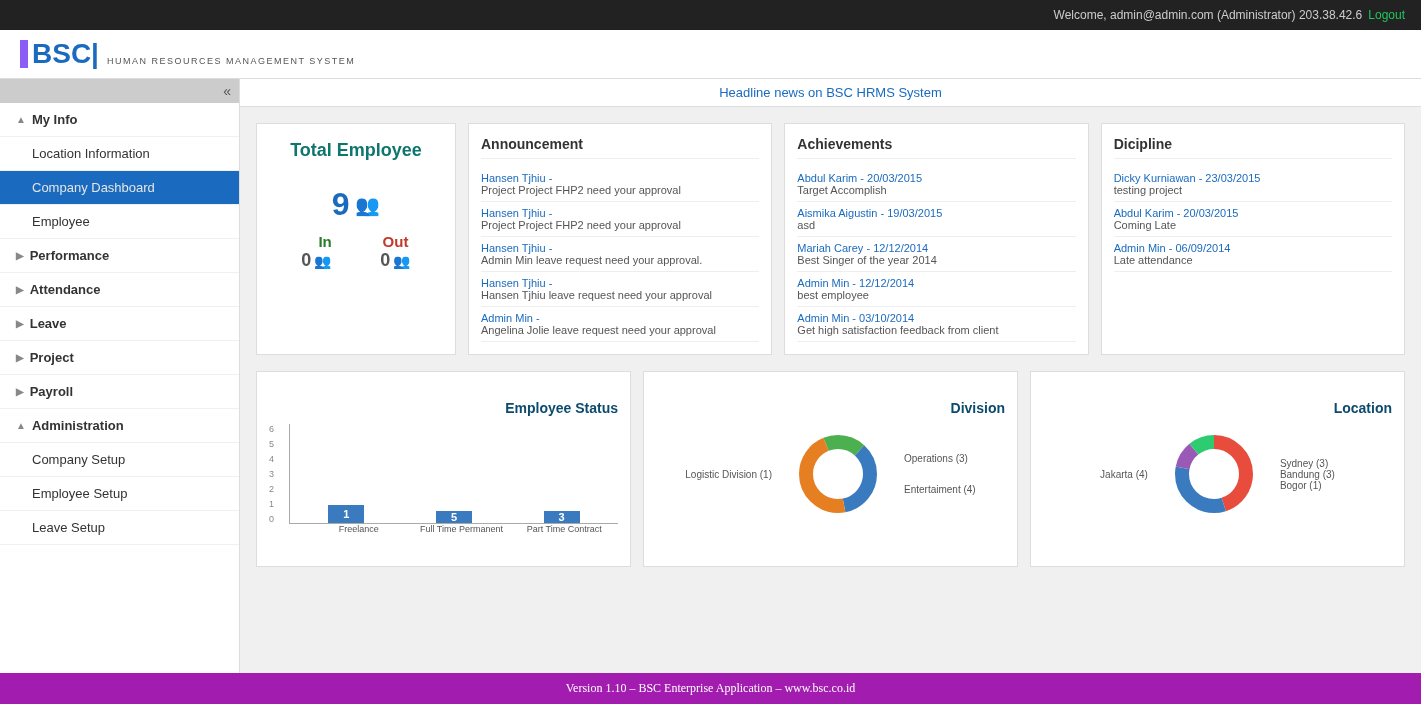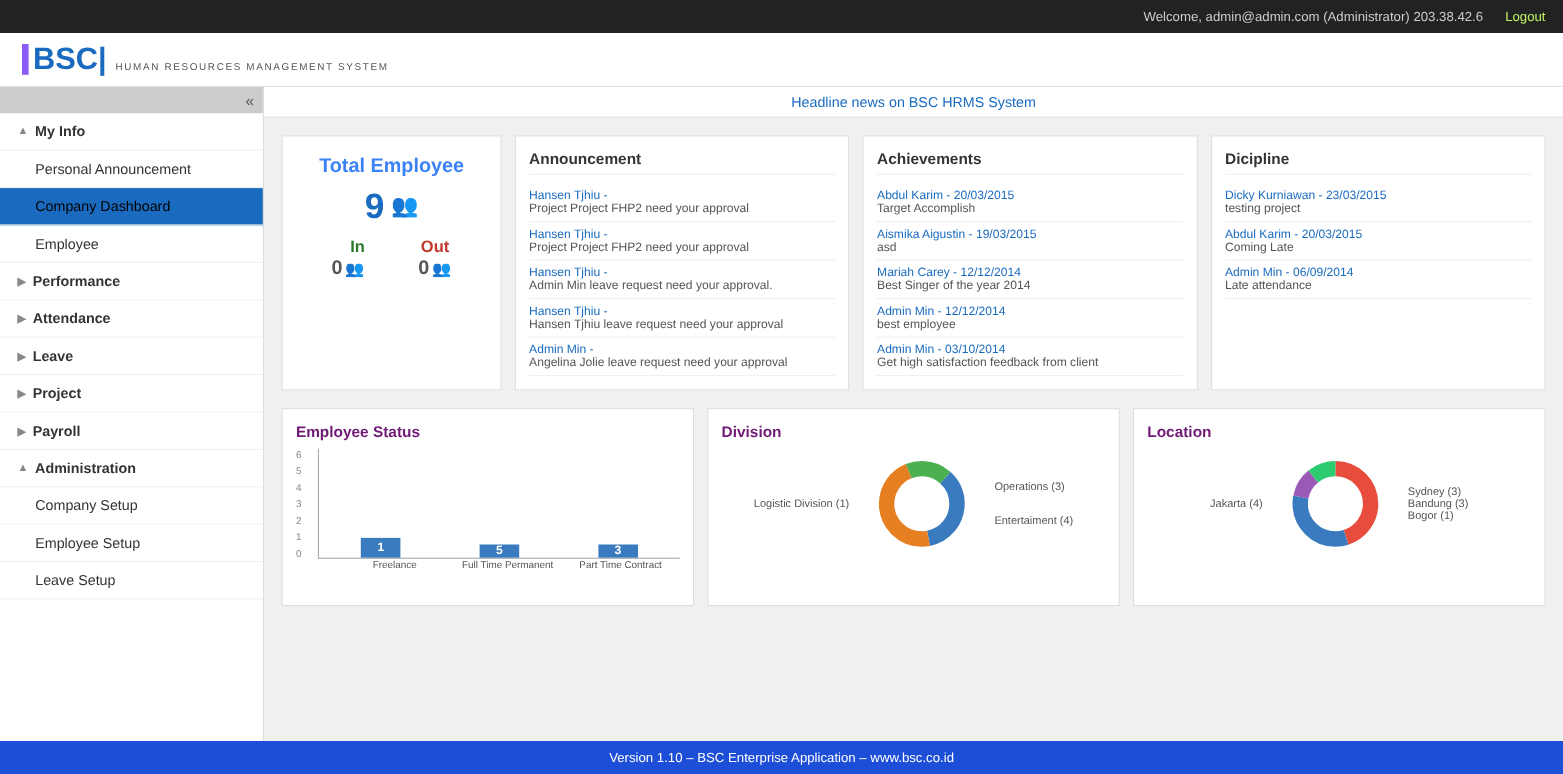--- a/index.html
+++ b/index.html
@@ -8,39 +8,39 @@
     
     .top-bar {
       background: #222;
       color: #ccc;
       padding: 8px 16px;
       display: flex;
       justify-content: flex-end;
       align-items: center;
       font-size: 12px;
     }
-    .top-bar a { color: #bef264; text-decoration: none; margin-left: 20px; }
+    .top-bar a { color: #22c55e; text-decoration: none; margin-left: 6px; }
 
     
     .header {
       background: #fff;
       padding: 10px 20px;
       border-bottom: 1px solid #ddd;
       display: flex;
       align-items: center;
     }
     .logo-box {
       display: flex;
       align-items: flex-end;
     }
     .logo-text {
       font-size: 28px;
       font-weight: bold;
       color: #1a6bbf;
-      border-left: 6px solid #8b5cf6;
+      border-left: 8px solid #8b5cf6;
       padding-left: 4px;
       line-height: 1;
     }
     .logo-sub {
       font-size: 9px;
       color: #555;
       letter-spacing: 1.5px;
       margin-left: 8px;
       margin-bottom: 2px;
     }
@@ -76,21 +76,21 @@
       display: flex;
       align-items: center;
       padding: 9px 16px;
       cursor: pointer;
       color: #333;
       font-size: 13px;
       border-bottom: 1px solid #f0f0f0;
     }
     .sidebar-item.active {
       background: #1a6bbf;
-      color: #000000;
+      color: #e5e5e5;
     }
     .sidebar-item.parent {
       font-weight: bold;
       color: #333;
     }
     .sidebar-item.sub {
       padding-left: 32px;
     }
     .sidebar-arrow {
       margin-right: 6px;
@@ -131,22 +131,22 @@
     .total-employee-card {
       background: #fff;
       padding: 16px 20px;
       border: 1px solid #ddd;
       min-width: 200px;
       text-align: center;
     }
     .total-employee-card .title {
       font-size: 18px;
       font-weight: bold;
-      color: #3b82f6;
-      margin-bottom: 8px;
+      color: #0f766e;
+      margin-bottom: 25px;
     }
     .total-employee-card .count {
       font-size: 32px;
       font-weight: bold;
       color: #1a6bbf;
     }
     .people-icon { color: #5a9a5a; font-size: 20px; }
     .in-out-row {
       display: flex;
       justify-content: space-around;
@@ -200,43 +200,45 @@
     }
     .chart-card {
       background: #fff;
       border: 1px solid #ddd;
       flex: 1;
       padding: 12px;
     }
     .chart-card h3 {
       font-size: 14px;
       font-weight: bold;
-      text-align: left;
+      text-align: right;
       margin-bottom: 8px;
-      color: #701a75;
+      color: #0c4a6e;
+      margin-top: 16px;
     }
 
     
     .donut-container {
       display: flex;
       align-items: center;
       justify-content: center;
       gap: 16px;
     }
 
     
     .footer {
-      background: #1d4ed8;
+      background: #a21caf;
       color: #fff;
       text-align: center;
       padding: 8px;
       font-size: 12px;
       position: fixed;
       bottom: 0;
       width: 100%;
+      font-family: Liberation Serif, serif;
     }
   </style>
 </head>
 <body>
 
 <div class="top-bar">
   <span>Welcome, admin@admin.com (Administrator) 203.38.42.6</span>
   <a>Logout</a>
 </div>
 
@@ -252,21 +254,21 @@
   <div class="sidebar">
     <button class="sidebar-collapse-btn">«</button>
 
     <div class="sidebar-section">
 
       <div class="sidebar-item parent">
         <span class="sidebar-arrow">▲</span>
         <span>My Info</span>
       </div>
       <div class="sidebar-item sub">
-        <span>Personal Announcement</span>
+        <span>Location Information</span>
       </div>
       <div class="sidebar-item sub active">
         <span>Company Dashboard</span>
       </div>
       <div class="sidebar-item sub">
         <span>Employee</span>
       </div>
 
       <div class="sidebar-item parent">
         <span class="sidebar-arrow">▶</span>

